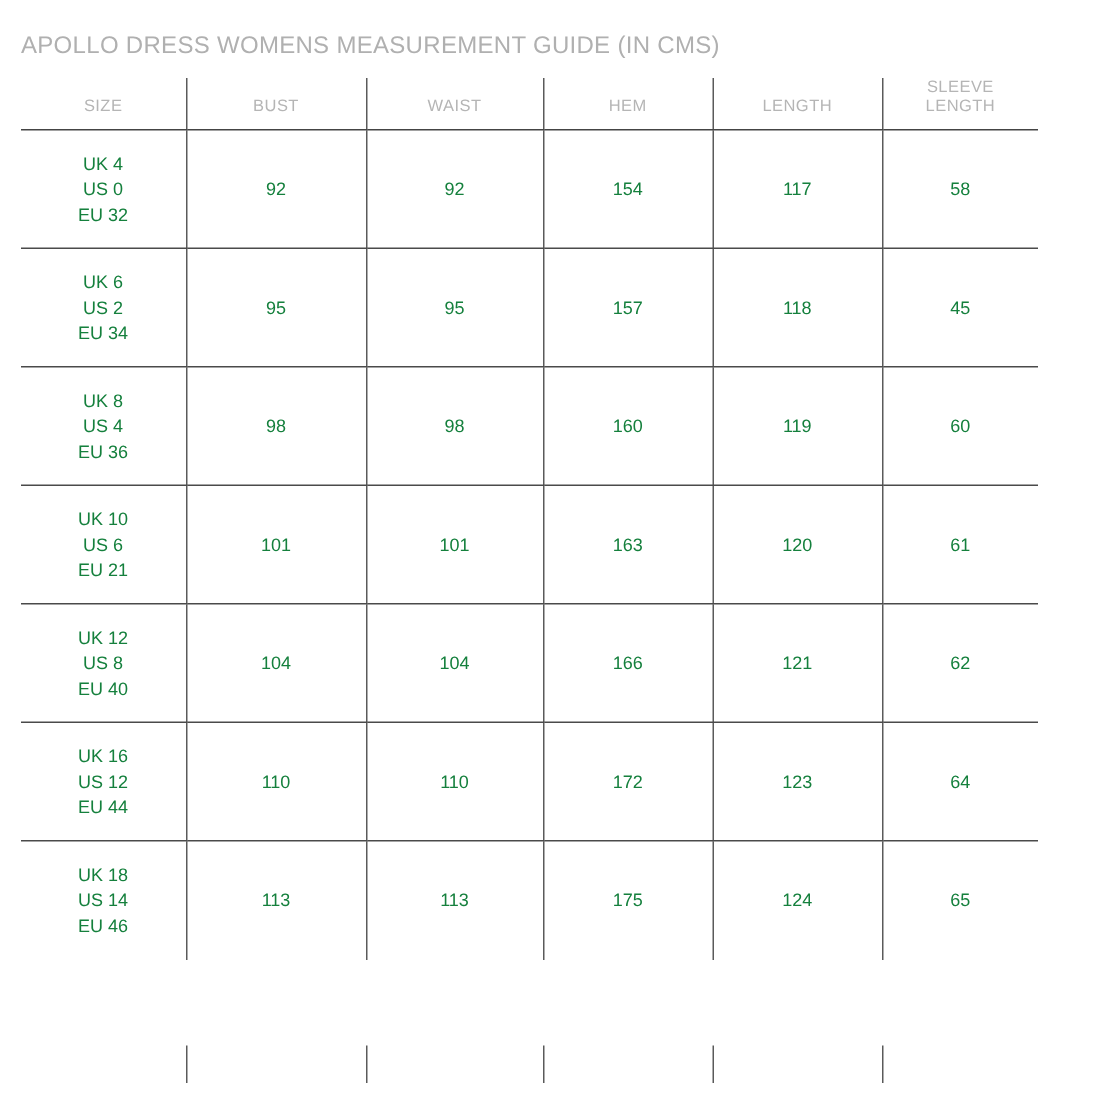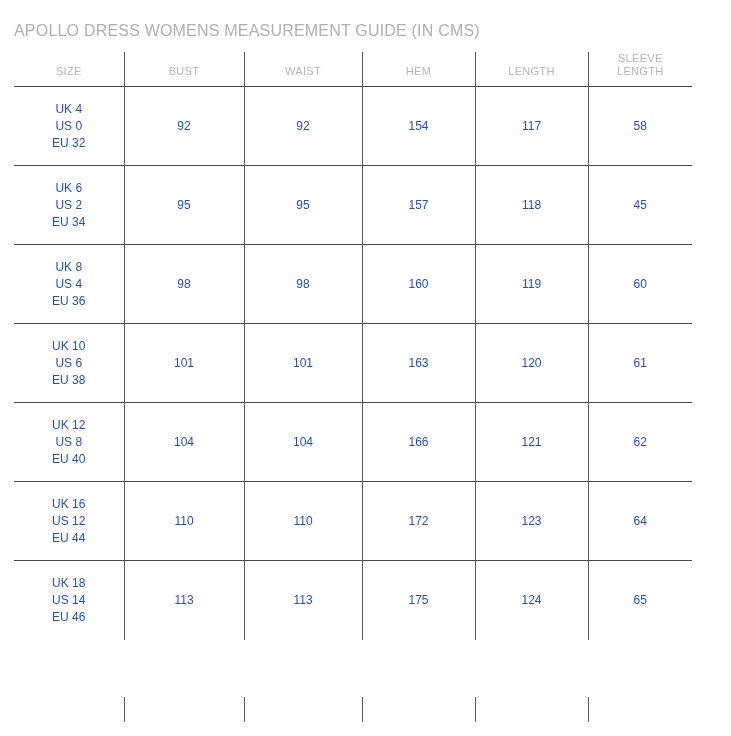--- a/index.html
+++ b/index.html
@@ -69,21 +69,21 @@
     border-right: none;
   }
   #size-table thead th .hdr-line2 { display: block; }
 
   
   #size-table tbody td {
     height: 79px;
     text-align: center;
     vertical-align: middle;
     font-size: 12px;
-    color: #1d4ed8;
+    color: #15803d;
     border-bottom: 1.2px solid #4a4a4a;
     border-right: 1.2px solid #5a5a5a;
     padding: 0 4px;
   }
   #size-table tbody td:last-child {
     border-right: none;
     margin-top: 32px;
   }
   #size-table tbody tr:last-child td {
     border-bottom: none;
@@ -187,21 +187,21 @@
         <td>98</td>
         <td>98</td>
         <td>160</td>
         <td>119</td>
         <td>60</td>
       </tr>
       <tr>
         <td class="size-cell">
           <span>UK 10</span>
           <span>US 6</span>
-          <span>EU 38</span>
+          <span>EU 21</span>
         </td>
         <td>101</td>
         <td>101</td>
         <td>163</td>
         <td>120</td>
         <td>61</td>
       </tr>
       <tr>
         <td class="size-cell">
           <span>UK 12</span>

